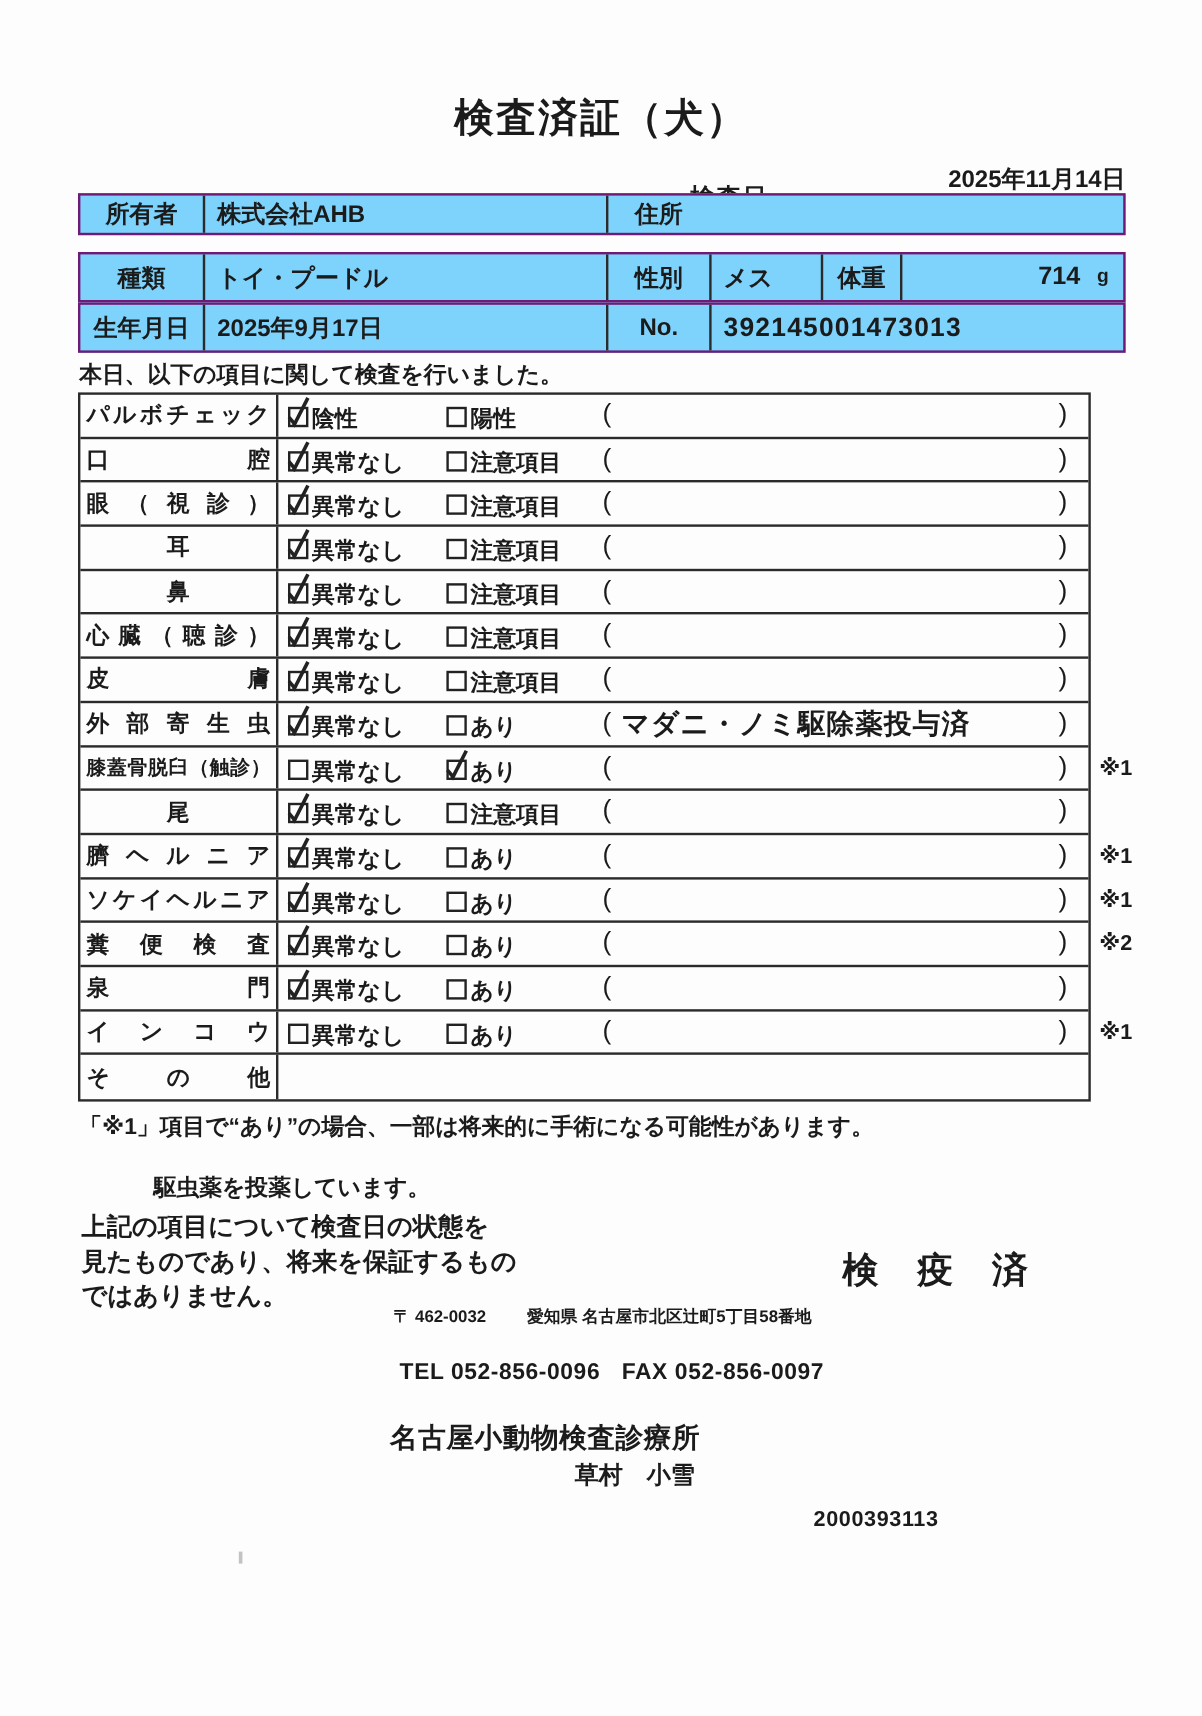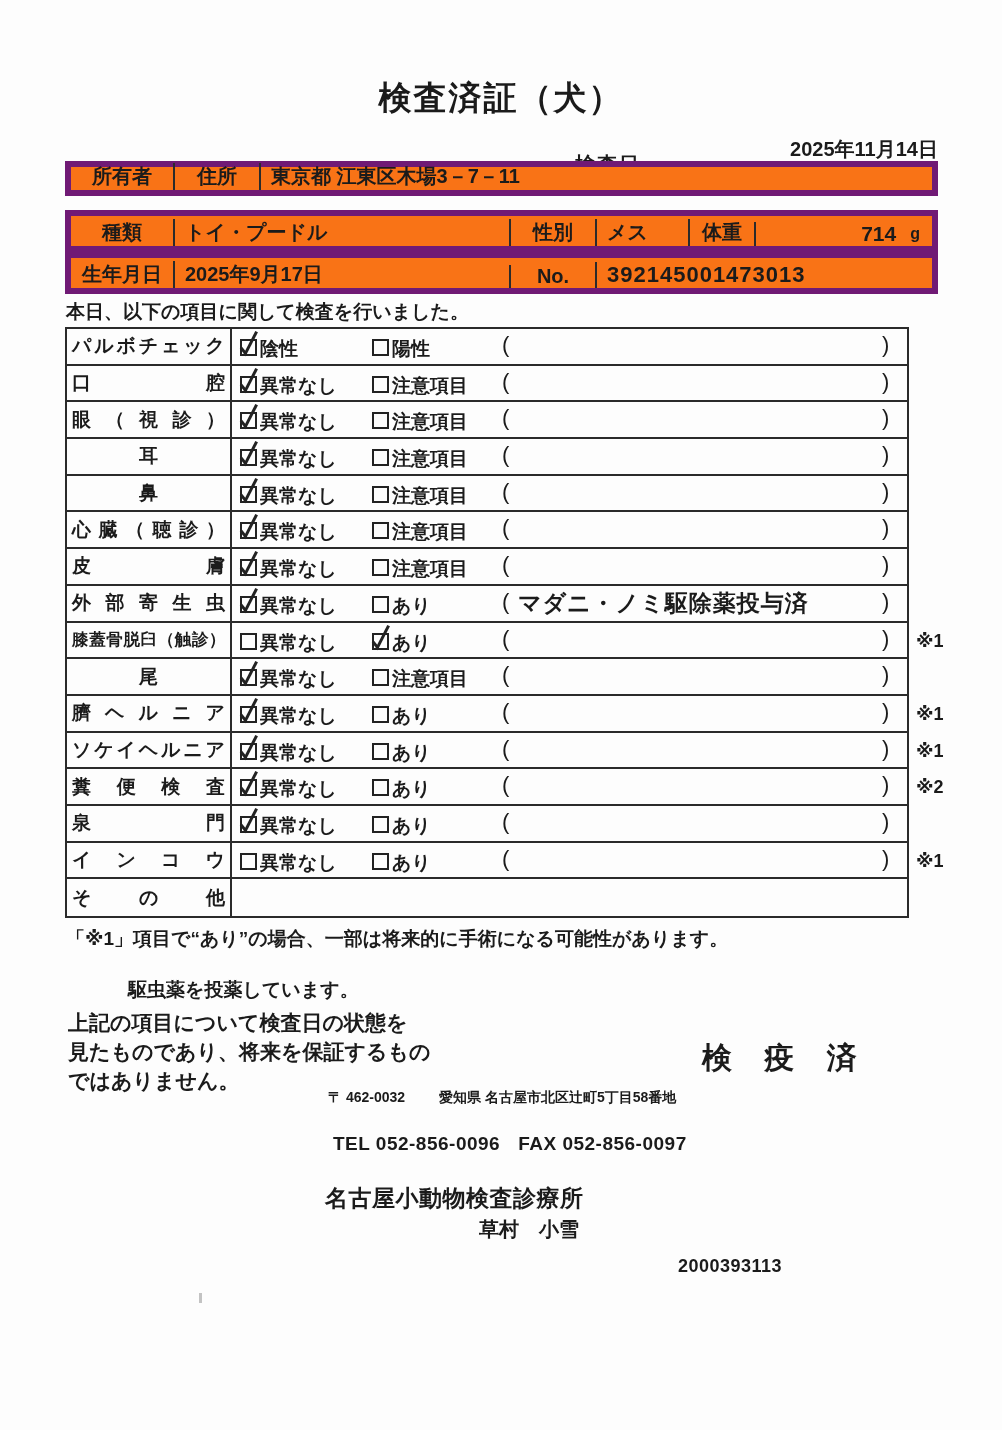--- a/index.html
+++ b/index.html
@@ -13,21 +13,21 @@
 
   .doc-title {
     left:0; top:76px; width:100%; text-align:center;
     font-size:33px; font-weight:700; letter-spacing:2px;
   }
   .insp-date-label { left:575px; top:151px; font-size:20px; font-weight:600; letter-spacing:2px; }
   .insp-date-value { right:64px; top:136px; font-size:20px; font-weight:600; }
 
   .hdr-table {
     position:absolute; display:flex;
-    border:6px solid #701a75; box-sizing:border-box; background:#f97316;align-items:flex-end;
+    border:2px solid #701a75; box-sizing:border-box; background:#7dd3fc;
   }
   .hdr-cell {
     box-sizing:border-box; display:flex; align-items:center;
     font-size:20px; font-weight:600; white-space:nowrap; overflow:visible;
   }
   .hdr-cell + .hdr-cell { border-left:2px solid #2b2b2b; }
   .hdr-cell.lab { justify-content:center; }
   .hdr-cell.val { padding-left:10px; }
   .hdr-cell.num { font-size:22px; letter-spacing:1px; }
   .weight-cell { justify-content:flex-end; padding-right:12px; }
@@ -92,22 +92,22 @@
 
 <div class="page">
 
   <div class="abs doc-title">検査済証（犬）</div>
 
   <div class="abs insp-date-label">検査日</div>
   <div class="abs insp-date-value">2025年11月14日</div>
 
   <div class="hdr-table" style="left:65px; top:161px; width:873px; height:35px;">
     <div class="hdr-cell lab" style="width:102px;">所有者</div>
+    <div class="hdr-cell val" style="width:336px;">株式会社AHB</div>
     <div class="hdr-cell lab" style="width:86px;">住所</div>
-    <div class="hdr-cell val" style="flex:1;">東京都 江東区木場3－7－11</div>
   </div>
 
   <div class="hdr-table" style="left:65px; top:210px; width:873px; height:42px;">
     <div class="hdr-cell lab" style="width:102px;">種類</div>
     <div class="hdr-cell val" style="width:336px;">トイ・プードル</div>
     <div class="hdr-cell lab" style="width:86px;">性別</div>
     <div class="hdr-cell val" style="width:93px;">メス</div>
     <div class="hdr-cell lab" style="width:66px;">体重</div>
     <div class="hdr-cell weight-cell" style="flex:1;">
       <span style="font-size:21px;">714</span>

